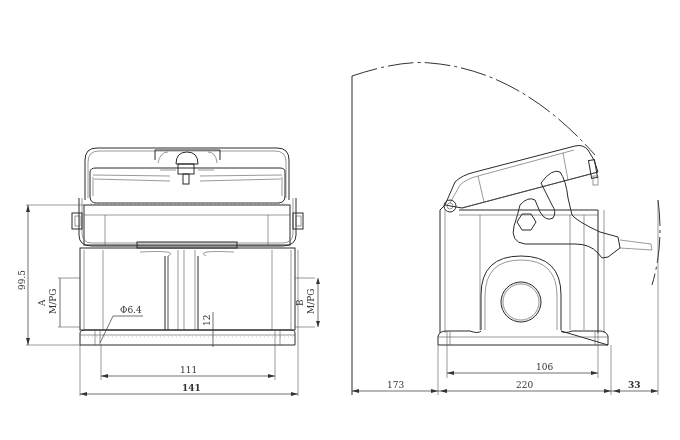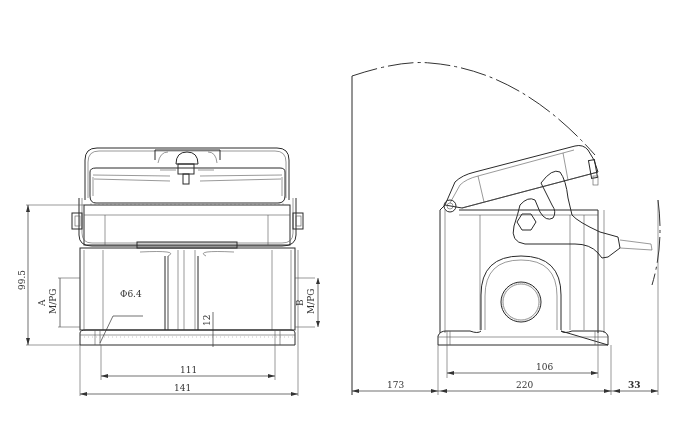--- a/index.html
+++ b/index.html
@@ -181,20 +181,20 @@
     <polygon points="613,391 620,389 620,393" fill="#333"></polygon>
     <polygon points="658,391 651,389 651,393" fill="#333"></polygon>
   </g>
 </svg>
 
 <div class="lbl rot" style="left:18px; top:290px;">99.5</div>
 <div class="lbl rot" style="left:38px; top:306px;">A</div>
 <div class="lbl rot" style="left:49px; top:314px;">M/PG</div>
 <div class="lbl rot" style="left:296px; top:306px;">B</div>
 <div class="lbl rot" style="left:307px; top:314px;">M/PG</div>
-<div class="lbl" style="left:120px; top:290px;text-align:center;">Φ6.4</div>
+<div class="lbl" style="left:120px; top:306px;text-align:center;">Φ6.4</div>
 <div class="lbl rot" style="left:203px; top:326px;">12</div>
 <div class="lbl" style="left:180px; top:366px;">111</div>
-<div class="lbl" style="left:174px; top:384px;">141</div>
+<div class="lbl" style="left:182px; top:384px;font-weight:bold;">141</div>
 <div class="lbl" style="left:387px; top:381px;">173</div>
 <div class="lbl" style="left:516px; top:363px;margin-left:20px;">106</div>
 <div class="lbl" style="left:516px; top:381px;">220</div>
 <div class="lbl" style="left:628px; top:381px;font-weight:bold;">33</div>
 
 </body></html>

